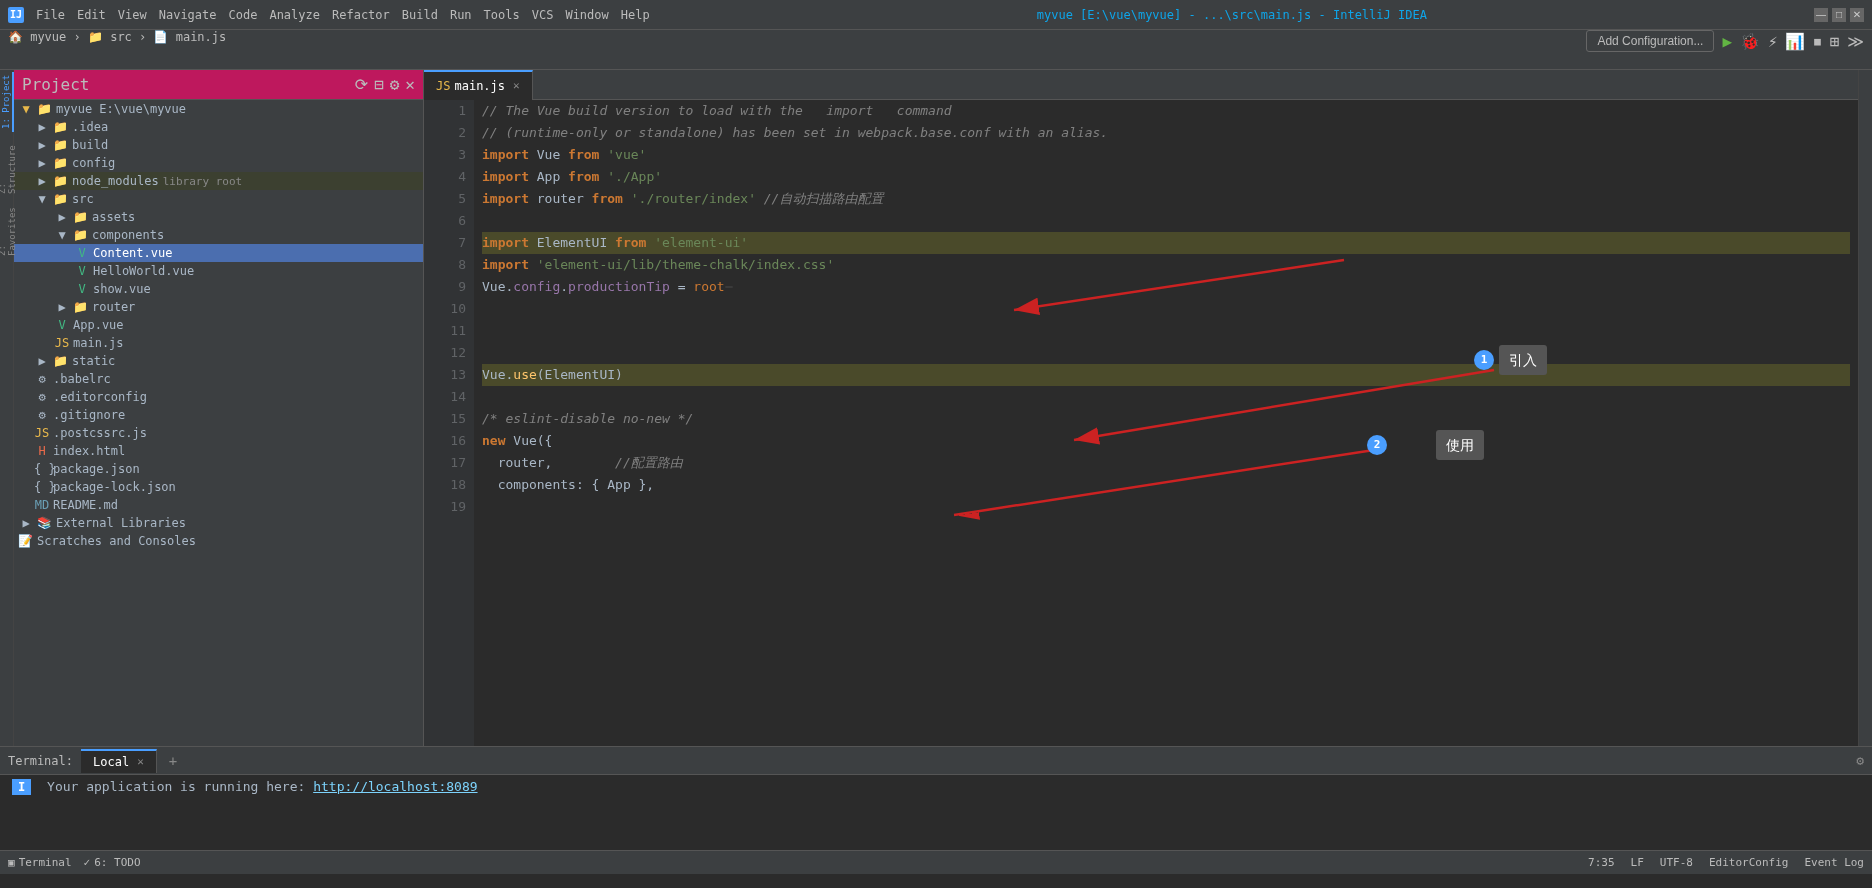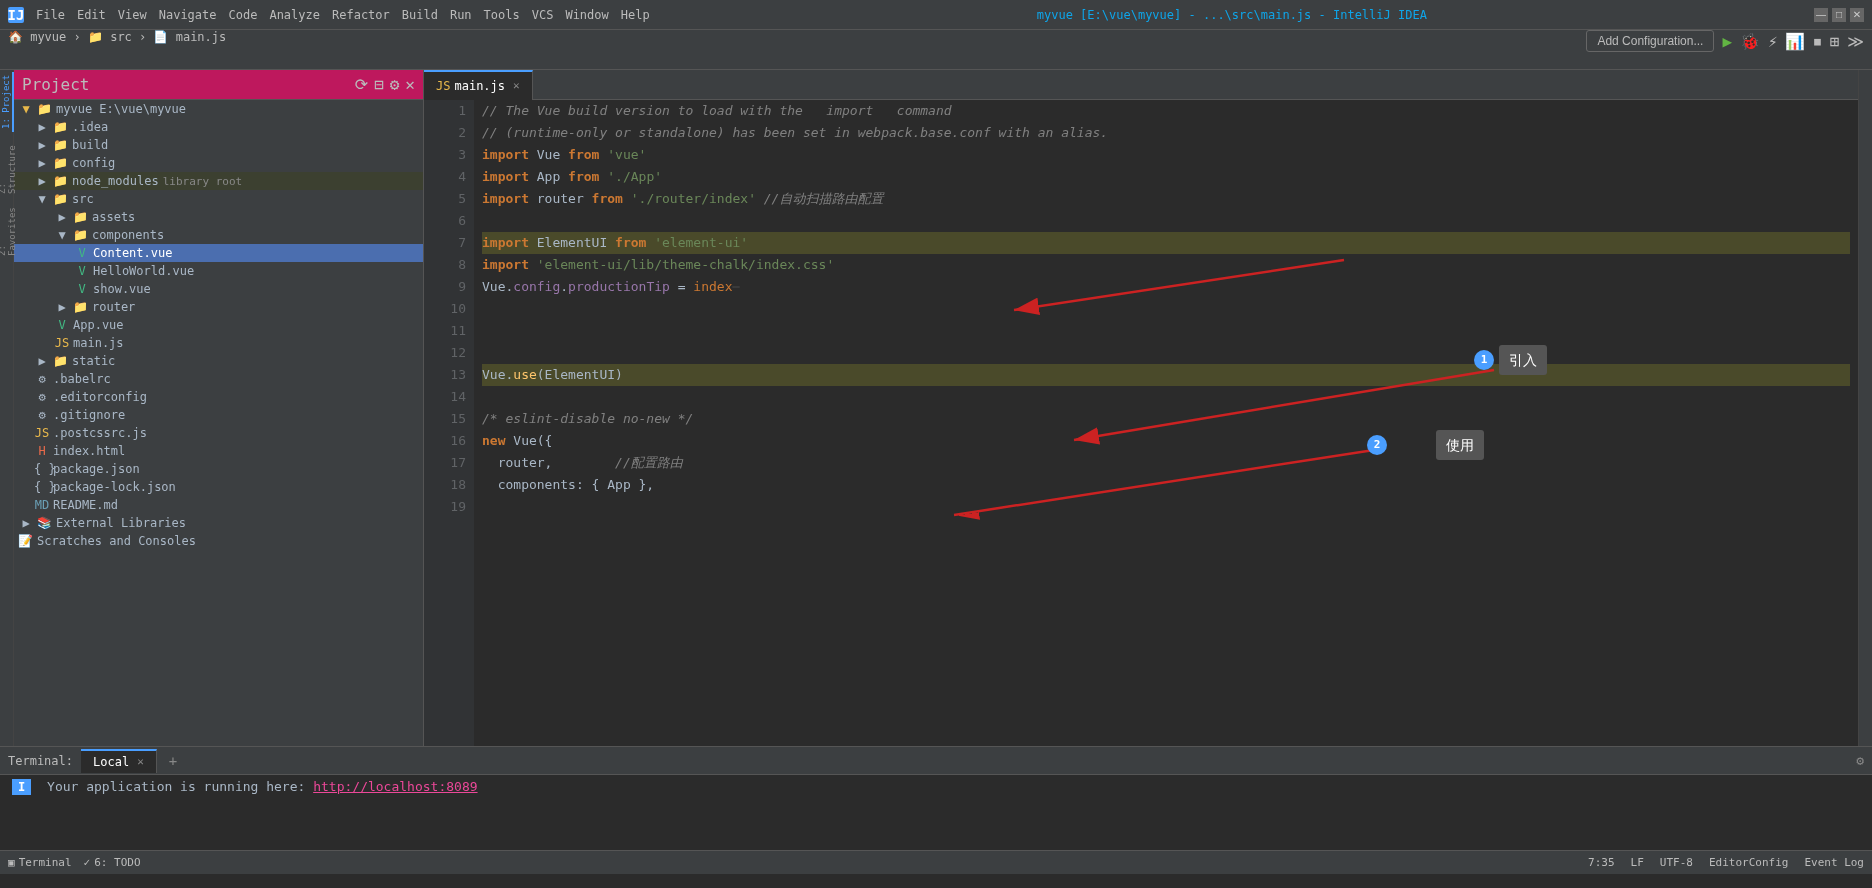--- a/index.html
+++ b/index.html
@@ -9,21 +9,21 @@
     #titlebar {
       height: 30px;
       background: #3c3f41;
       display: flex;
       align-items: center;
       padding: 0 8px;
       border-bottom: 1px solid #555;
       color: #bbb;
       font-size: 12px;
     }
-    #titlebar .app-icon { width: 16px; height: 16px; background: #4a9eff; border-radius: 2px; margin-right: 8px; display: flex; align-items: center; justify-content: center; color: white; font-size: 14px; font-weight: bold; }
+    #titlebar .app-icon { width: 16px; height: 16px; background: #4a9eff; border-radius: 2px; margin-right: 8px; display: flex; align-items: center; justify-content: center; color: white; font-size: 10px; font-weight: bold; }
     #titlebar .menu-items { display: flex; gap: 12px; margin-left: 4px; }
     #titlebar .menu-items span { cursor: pointer; color: #bbb; }
     #titlebar .title { flex: 1; text-align: center; color: #0ea5e9; font-size: 12px; }
     #titlebar .window-controls { display: flex; gap: 4px; }
     #titlebar .win-btn { width: 14px; height: 14px; border: none; cursor: pointer; background: #666; color: #ccc; font-size: 10px; display: flex; align-items: center; justify-content: center; }
 
     
     #sidebar {
       width: 410px;
       background: #3c3f41;
@@ -142,21 +142,21 @@
       border-bottom: 1px solid #555;
       justify-content: space-between;
     }
     #terminal-tabs .tab-left { display: flex; align-items: center; gap: 8px; }
     #terminal-content {
       padding: 4px 12px;
       font-size: 13px;
       color: #a9b7c6;
       background: #2b2b2b;
     }
-    #terminal-content a { color: #ec4899; text-decoration: underline; }
+    #terminal-content a { color: #7dd3fc; text-decoration: underline; }
 
     
     #status-bar {
       height: 24px;
       background: #3c3f41;
       display: flex;
       align-items: center;
       padding: 0 8px;
       font-size: 11px;
       color: #bbb;
@@ -493,21 +493,21 @@
 
         <div class="code-line yellow-highlight">
           <span class="kw">import</span><span> ElementUI </span><span class="kw">from</span><span> </span><span class="str">'element-ui'</span><span style="border-left:2px solid #a9b7c6;"></span>
         </div>
 
         <div class="code-line">
           <span class="kw">import</span><span> </span><span class="str">'element-ui/lib/theme-chalk/index.css'</span>
         </div>
 
         <div class="code-line">
-          <span>Vue.</span><span class="prop">config</span><span>.</span><span class="prop">productionTip</span><span> = </span><span style="color:#cc7832;">index</span><span style="background:#3a3a3a;padding:1px 4px;border-radius:2px;"></span>
+          <span>Vue.</span><span class="prop">config</span><span>.</span><span class="prop">productionTip</span><span> = </span><span style="color:#cc7832;">root</span><span style="background:#3a3a3a;padding:1px 4px;border-radius:2px;"></span>
         </div>
 
         <div class="code-line">&nbsp;</div>
 
         <div class="code-line">&nbsp;</div>
 
         <div class="code-line">&nbsp;</div>
 
         <div class="code-line yellow-highlight">
           <span>Vue.</span><span class="fn">use</span><span>(ElementUI)</span>

